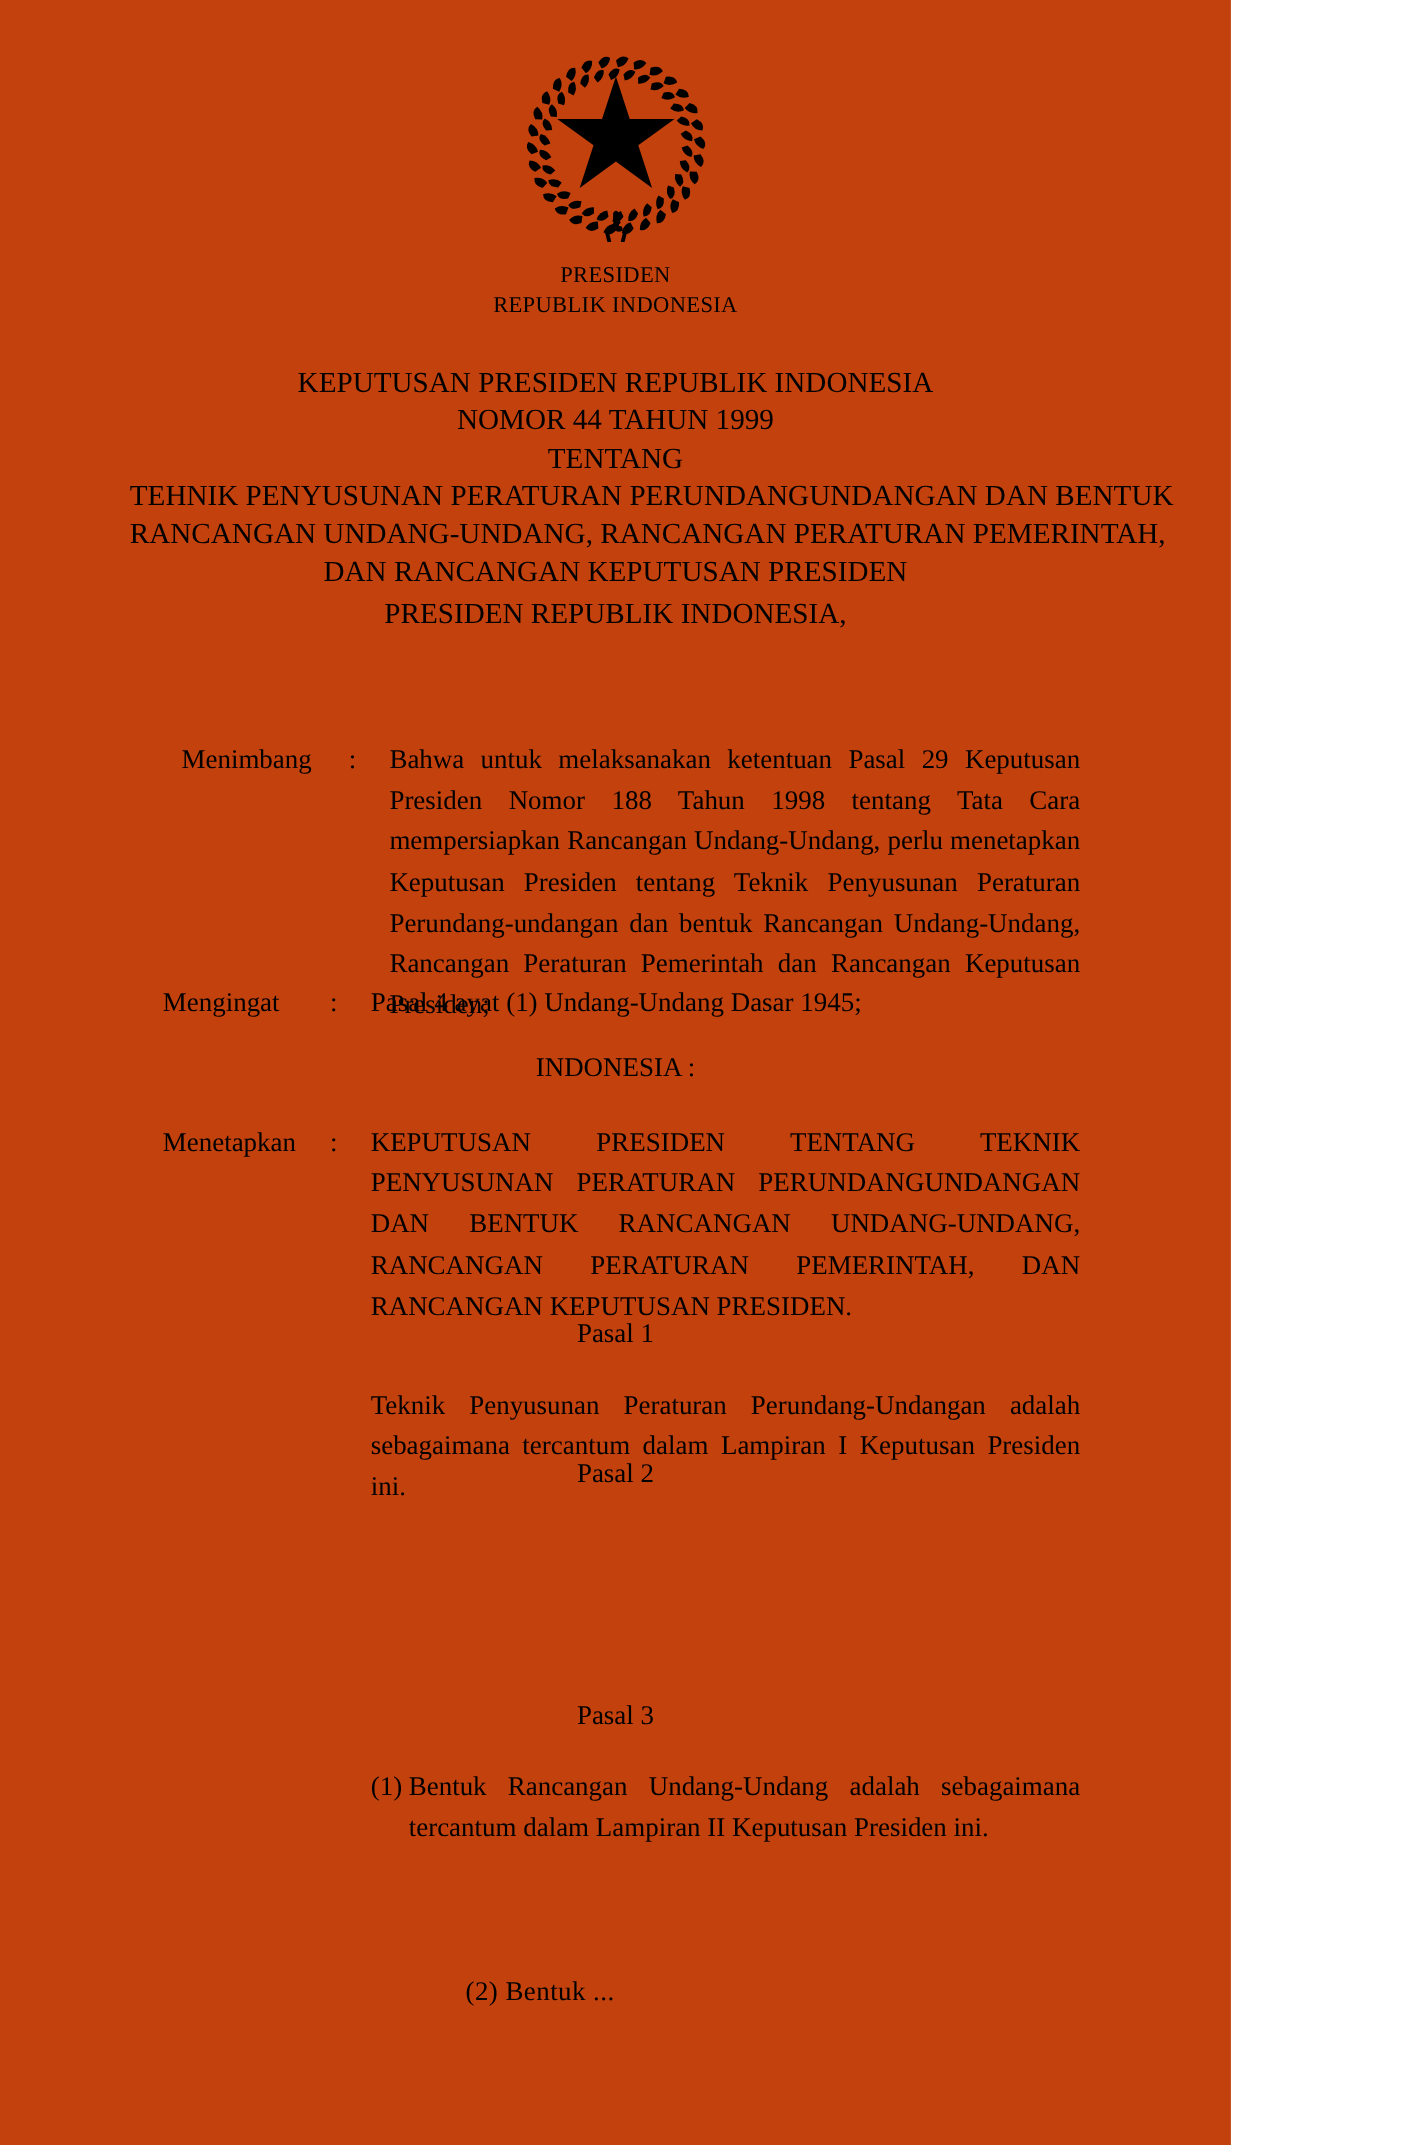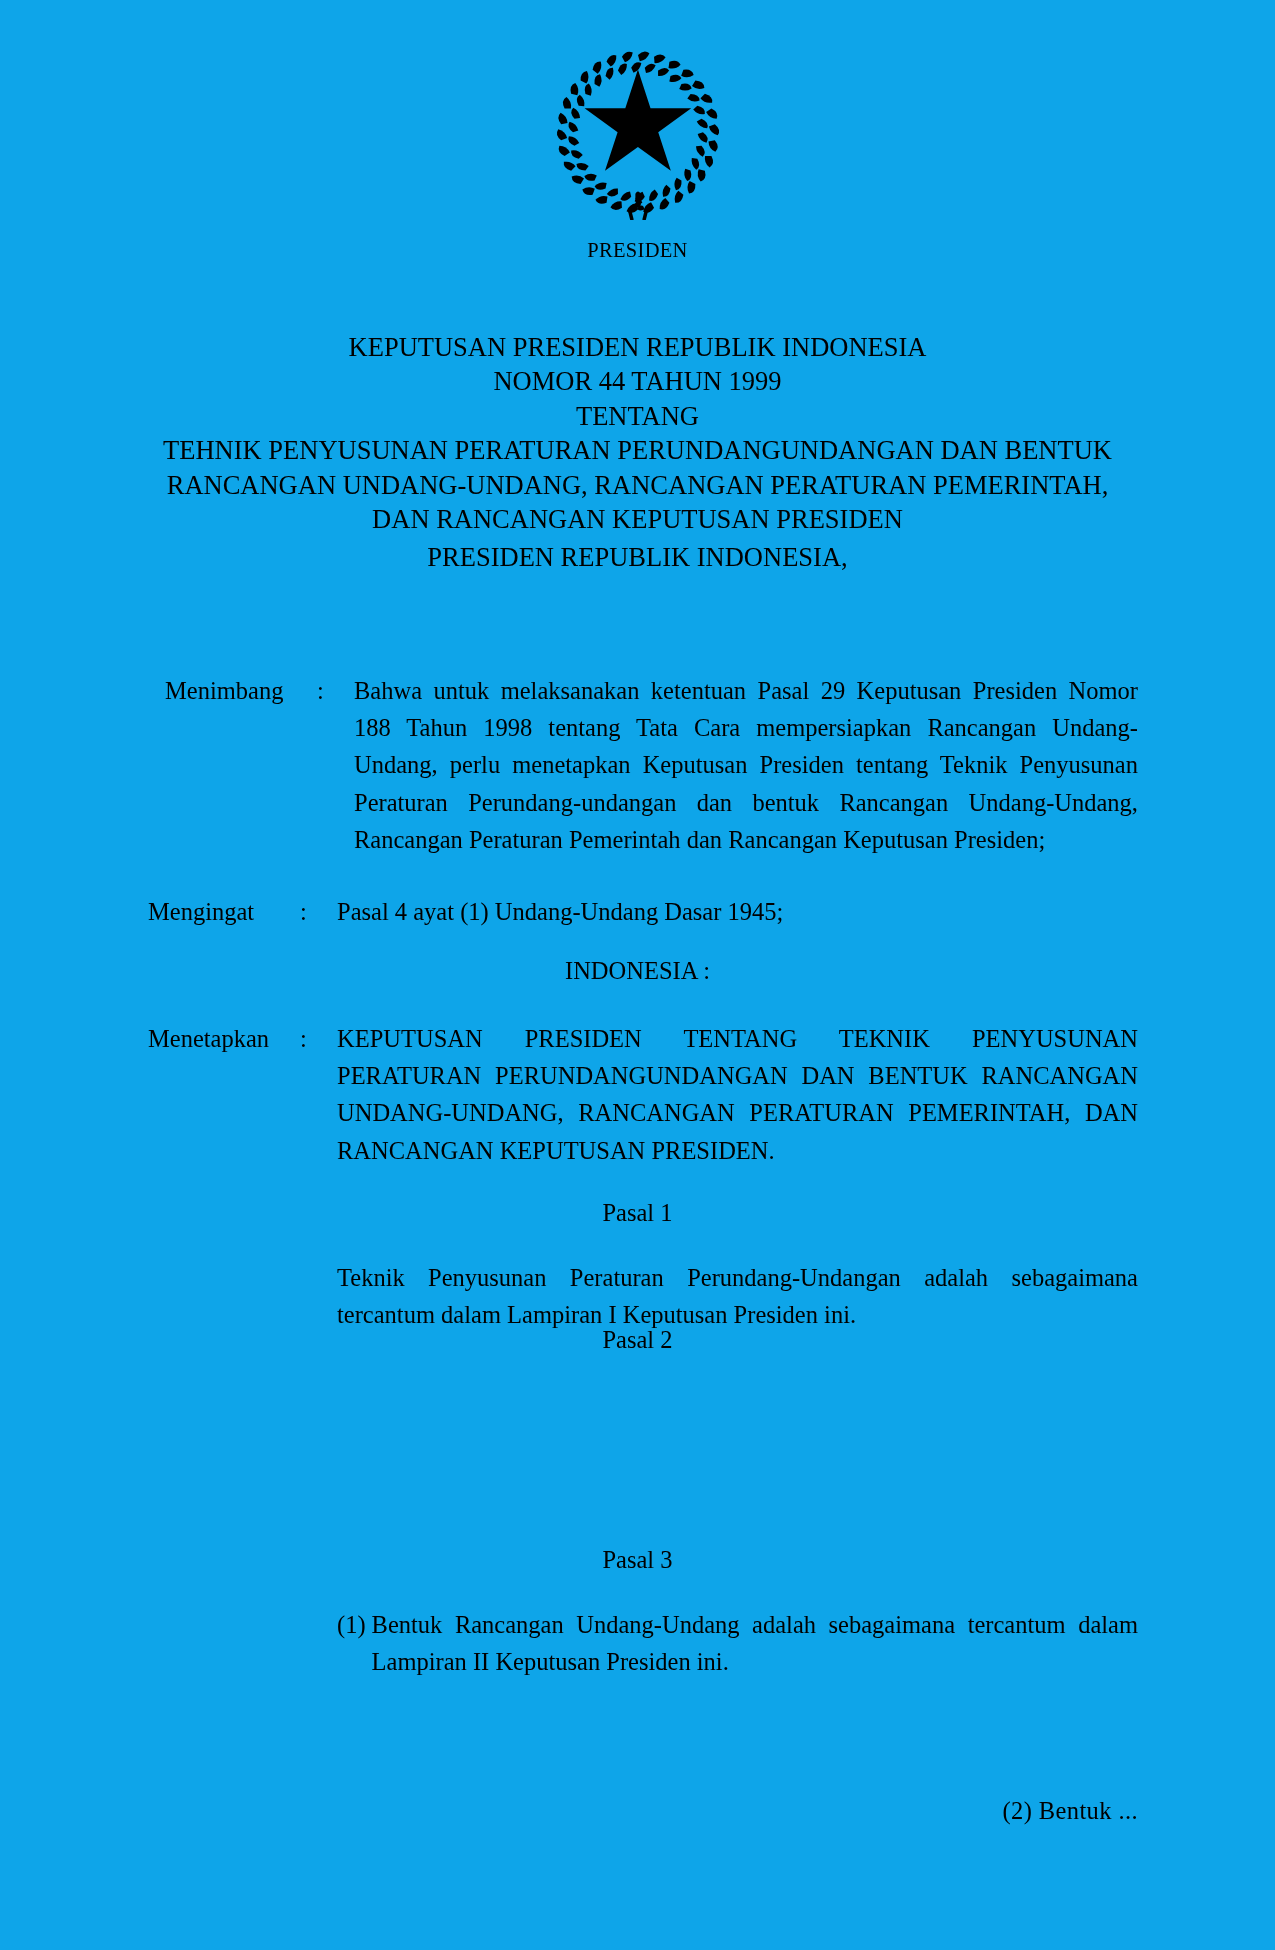--- a/index.html
+++ b/index.html
@@ -11,23 +11,24 @@
     width: 1275px;
     height: 1950px;
     position: relative;
     font-family: "Liberation Serif", "DejaVu Serif", serif;
     color: #000000;
     overflow: hidden;
   }
 
   .page {
     position: relative;
-    width: 1275px;
+    width: 1107px;
     height: 1950px;
-    background: #0ea5e9;
+    background: #c2410c;
+    padding-left: 12px;
   }
 
   
   .emblem-wrap {
     position: absolute;
     left: 0;
     right: 0;
     top: 48px;
     display: flex;
     justify-content: center;
@@ -151,21 +152,21 @@
     text-align: justify;
     text-justify: inter-word;
   }
 
   
   .footer-cont {
     position: absolute;
     left: 0;
     right: 137px;
     top: 1797px;
-    text-align: right;
+    text-align: center;
     font-size: 24.5px;
     letter-spacing: 0.4px;
   }
 </style>
 </head>
 <body>
 
 <div class="page">
 
   <div class="emblem-wrap">
@@ -257,20 +258,21 @@
           <circle cx="0" cy="0" r="3.2"></circle>
         </g>
 
         <polygon points="100,28 119.4,87.6 182.1,87.6 131.3,124.5 150.7,184.1 100,147.2 49.3,184.1 68.7,124.5 17.9,87.6 80.6,87.6" transform="translate(0,-14) scale(0.74) translate(35,24)"></polygon>
       </g>
     </svg>
   </div>
 
   <div class="header-block">
     <span class="header-line">PRESIDEN</span>
+    <span class="header-line">REPUBLIK INDONESIA</span>
   </div>
 
   <div class="title-block">
     <span class="title-line">KEPUTUSAN PRESIDEN REPUBLIK INDONESIA</span>
     <span class="title-line">NOMOR 44 TAHUN 1999</span>
     <span class="title-line">TENTANG</span>
     <span class="title-line">TEHNIK PENYUSUNAN PERATURAN PERUNDANGUNDANGAN DAN BENTUK</span>
     <span class="title-line">RANCANGAN UNDANG-UNDANG, RANCANGAN PERATURAN PEMERINTAH,</span>
     <span class="title-line">DAN RANCANGAN KEPUTUSAN PRESIDEN</span>
   </div>

